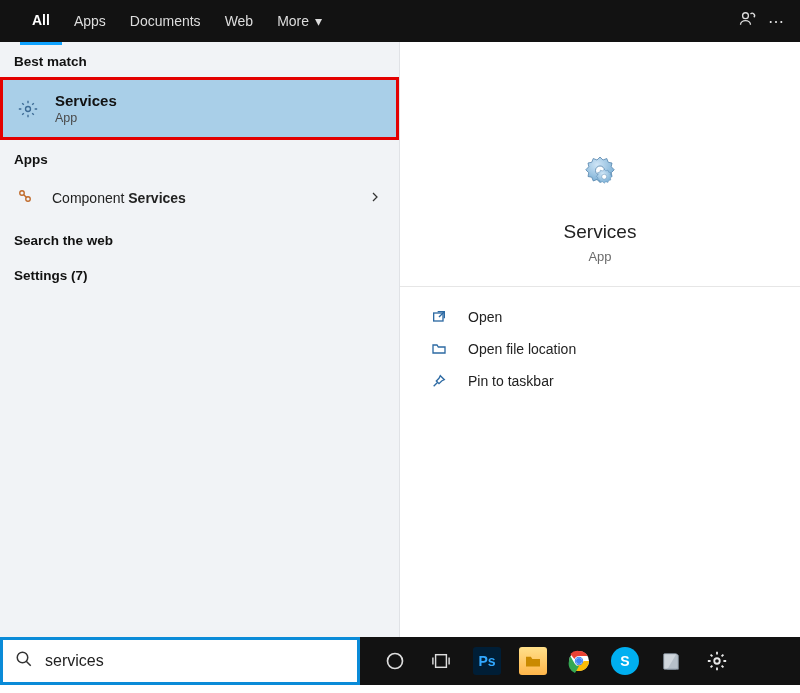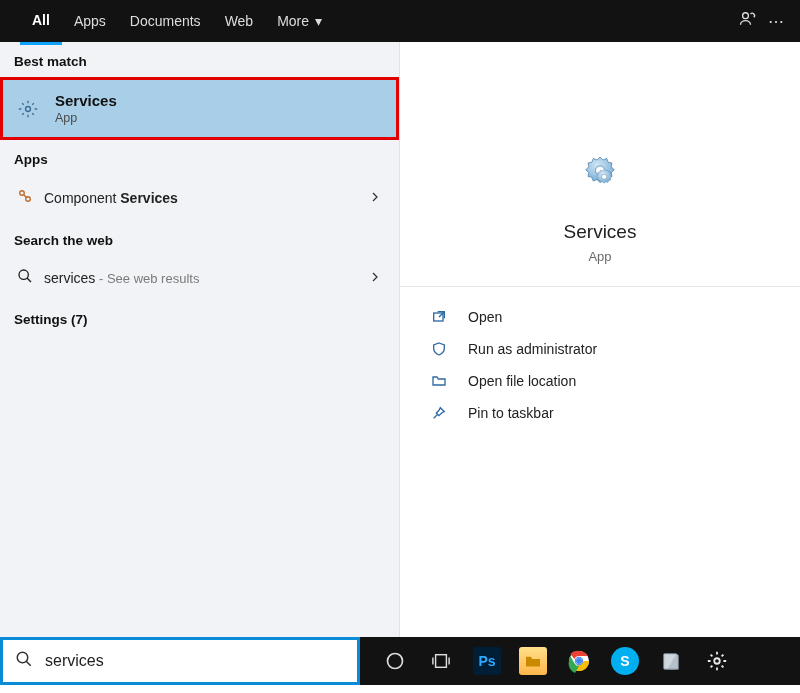--- a/index.html
+++ b/index.html
@@ -39,21 +39,21 @@
     background: #a9cfe8;
     border: 3px solid #e30000;
     position: relative;
   }
   .bm-icon { width: 22px; height: 22px; display:flex; align-items:center; justify-content:center; }
   .bm-title { font-size: 15px; font-weight: 600; color: #111; }
   .bm-sub { font-size: 12.5px; color: #4a4a4a; margin-top: 2px; }
   .result-row {
     display: flex;
     align-items: center;
-    gap: 8px;
+    gap: 16px;
     padding: 12px 14px;
     position: relative;
   }
   .result-row .chev {
     position: absolute; right: 18px; top: 50%; transform: translateY(-50%);
     color: #444;
   }
   .result-icon { width: 22px; text-align: center; color: #333; }
   .result-text { font-size: 14px; color: #222; }
   .result-text b { font-weight: 700; }
@@ -166,36 +166,20 @@
       </div>
       <div class="chev">
         <svg width="12" height="12" viewBox="0 0 24 24" fill="none" stroke="#333" stroke-width="2.5">
             <path d="M8 4l8 8-8 8"></path>
           </svg>
       </div>
     </div>
 
     <div class="section-heading">Search the web</div>
 
-    <div class="result-row">
-      <div class="result-icon">
-        <svg width="16" height="16" viewBox="0 0 24 24" fill="none" stroke="#222" stroke-width="2">
-            <circle cx="10" cy="10" r="7"></circle>
-            <path d="M21 21l-6-6"></path>
-          </svg>
-      </div>
-      <div class="result-text">
-        <span>services</span><span class="result-hint"> - See web results</span>
-      </div>
-      <div class="chev">
-        <svg width="12" height="12" viewBox="0 0 24 24" fill="none" stroke="#333" stroke-width="2.5">
-            <path d="M8 4l8 8-8 8"></path>
-          </svg>
-      </div>
-    </div>
 
     <div class="section-heading">Settings (7)</div>
   </div>
 
   <div class="right-pane">
     <div class="right-hero">
       <div>
         <svg class="svg-gear" viewBox="0 0 64 64">
           <defs>
             <radialGradient id="g1" cx="0.4" cy="0.3" r="0.8">
@@ -224,28 +208,20 @@
               <rect x="4" y="6" width="14" height="12"></rect>
               <path d="M10 4h10v10"></path>
               <path d="M20 4l-8 8"></path>
             </svg>
         </div>
         <span>Open</span>
       </div>
       <div class="action-row">
         <div class="action-ico">
           <svg width="16" height="16" viewBox="0 0 24 24" fill="none" stroke="#2d6aa3" stroke-width="2">
-              <path d="M12 3l8 3v5c0 5-3 8-8 10-5-2-8-5-8-10V6z"></path>
-            </svg>
-        </div>
-        <span>Run as administrator</span>
-      </div>
-      <div class="action-row">
-        <div class="action-ico">
-          <svg width="16" height="16" viewBox="0 0 24 24" fill="none" stroke="#2d6aa3" stroke-width="2">
               <path d="M3 6h6l2 3h10v9H3z"></path>
             </svg>
         </div>
         <span>Open file location</span>
       </div>
       <div class="action-row">
         <div class="action-ico">
           <svg width="16" height="16" viewBox="0 0 24 24" fill="none" stroke="#2d6aa3" stroke-width="2">
               <path d="M14 4l6 6-4 2-4 4-2-2-6 6 6-6-2-2 4-4z"></path>
             </svg>

